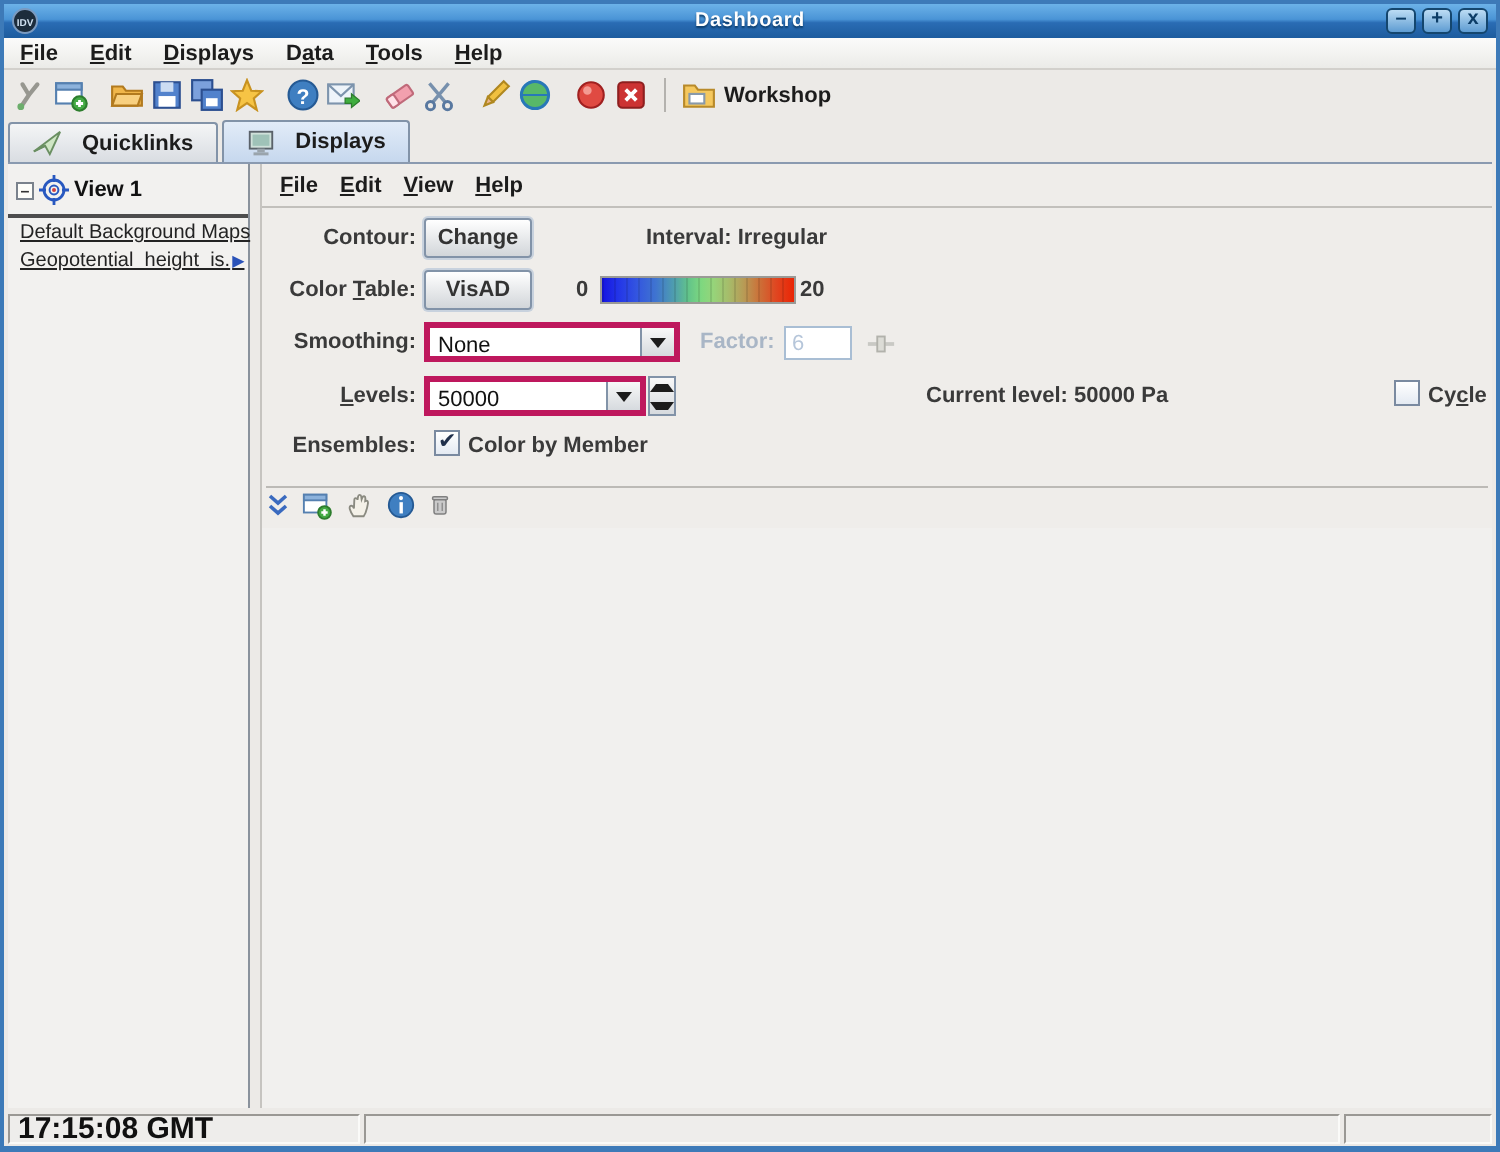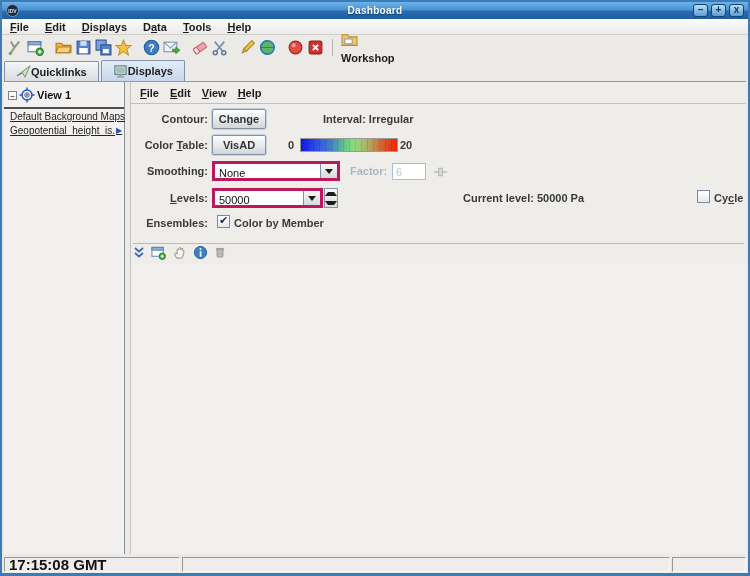--- a/index.html
+++ b/index.html
@@ -28,26 +28,26 @@
   .menubar .mi { padding:0 8px; }
   u { text-decoration:underline; }
 
   
   .toolbar { position:absolute; left:0; top:33px; right:0; height:25px;
     display:flex; align-items:center; padding-left:5px; gap:3px; }
   .ti { width:17px; height:17px; display:inline-flex; }
   .ti svg { width:100%; height:100%; }
   .sp { width:5px; }
   .tsep { width:1px; height:17px; background:#b4b2ae; margin:0 5px; }
-  .workshop { display:flex; gap:4px; font-size:11px; font-weight:bold; color:#1c1c1c;flex-direction:column; }
+  .workshop { display:flex; align-items:center; gap:4px; font-size:11px; font-weight:bold; color:#1c1c1c; }
 
   
   .tabstrip { position:absolute; left:2px; top:58px; right:0; height:21px;
     display:flex; align-items:flex-end; gap:2px; }
-  .tab { height:20px; display:flex; align-items:center; gap:0; padding:0 11px;
+  .tab { height:20px; display:flex; align-items:center; gap:10px; padding:0 11px;
     border:1px solid #8293a8; border-bottom:none; border-radius:2px 2px 0 0;
     background:linear-gradient(#f4f5f6,#d9dde2);
     font-size:11px; font-weight:bold; color:#1c1c1c; }
   .tab.selected { background:linear-gradient(#e2ecf8,#c6d8ee); height:21px; }
   .tab svg { width:15px; height:15px; }
 
   
   .content { position:absolute; left:2px; top:79px; right:2px; bottom:19px;
     border-top:1px solid #8a9ab0; background:#eceae7; }
   .treepanel { position:absolute; left:0; top:0; bottom:0; width:121px;

